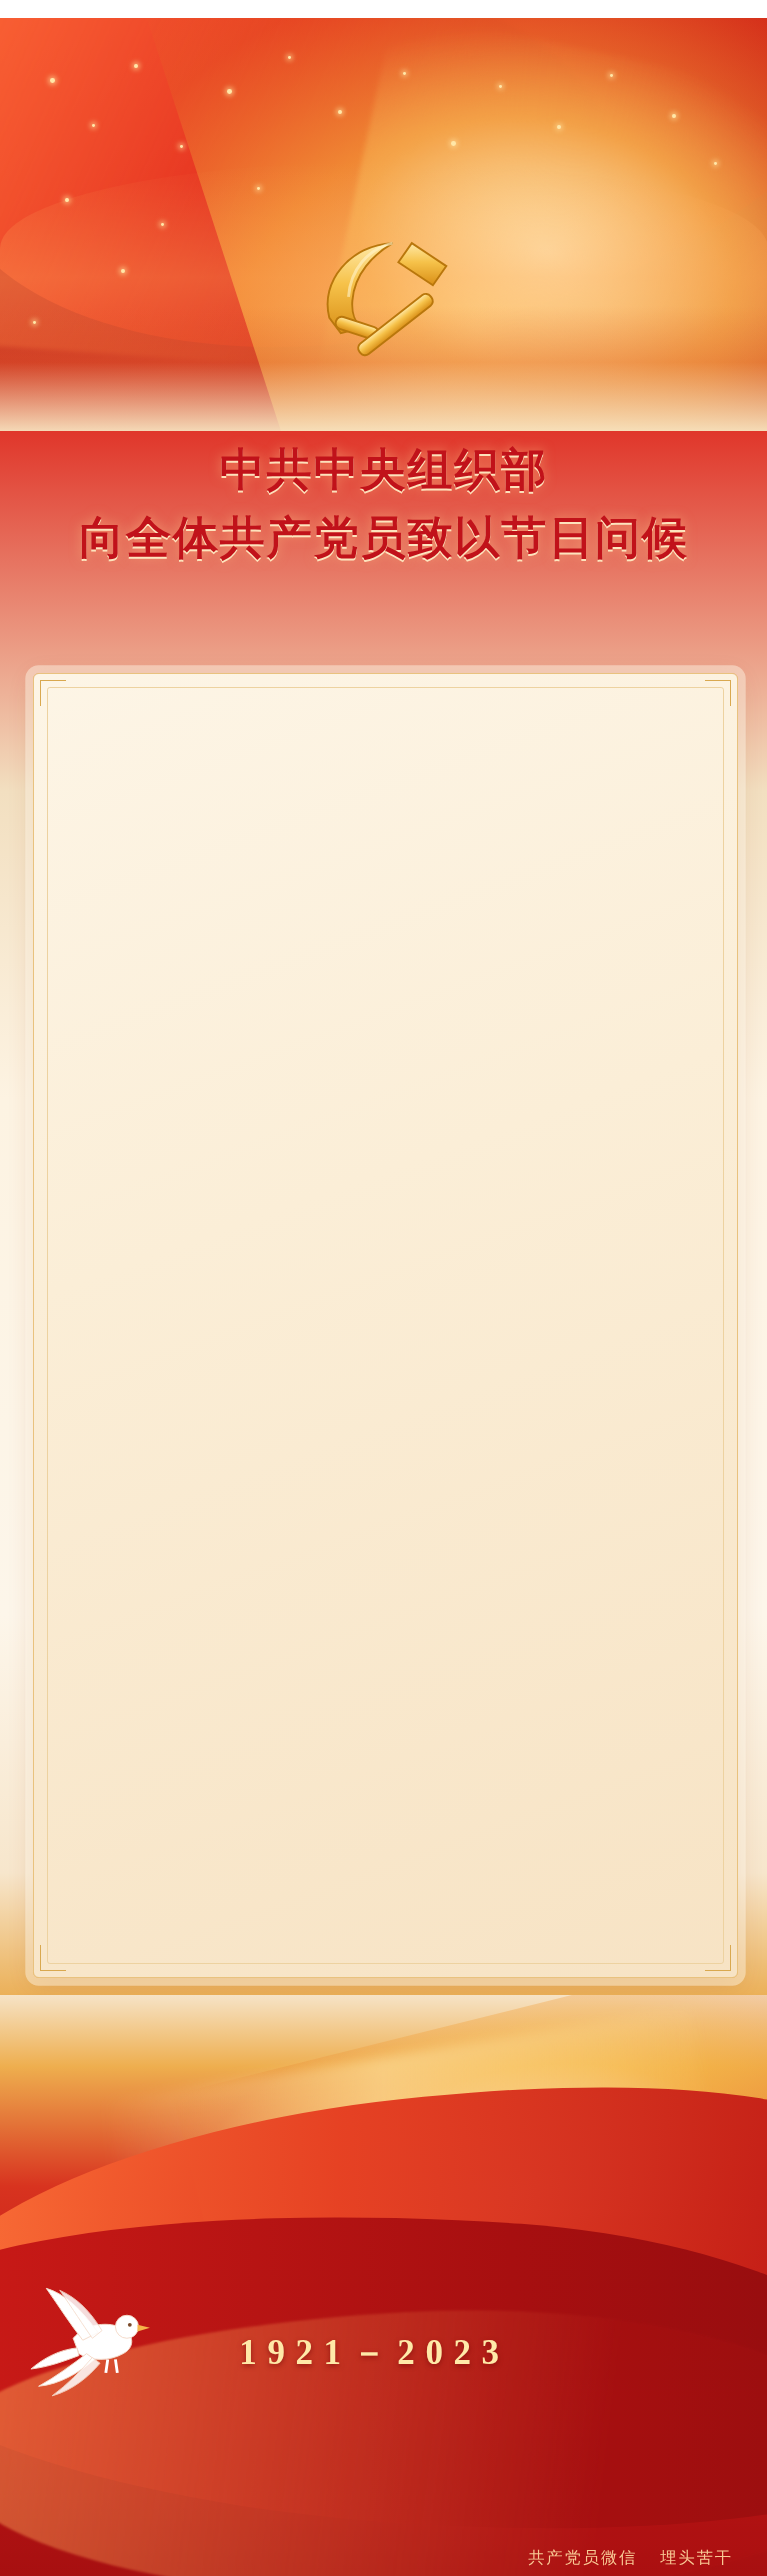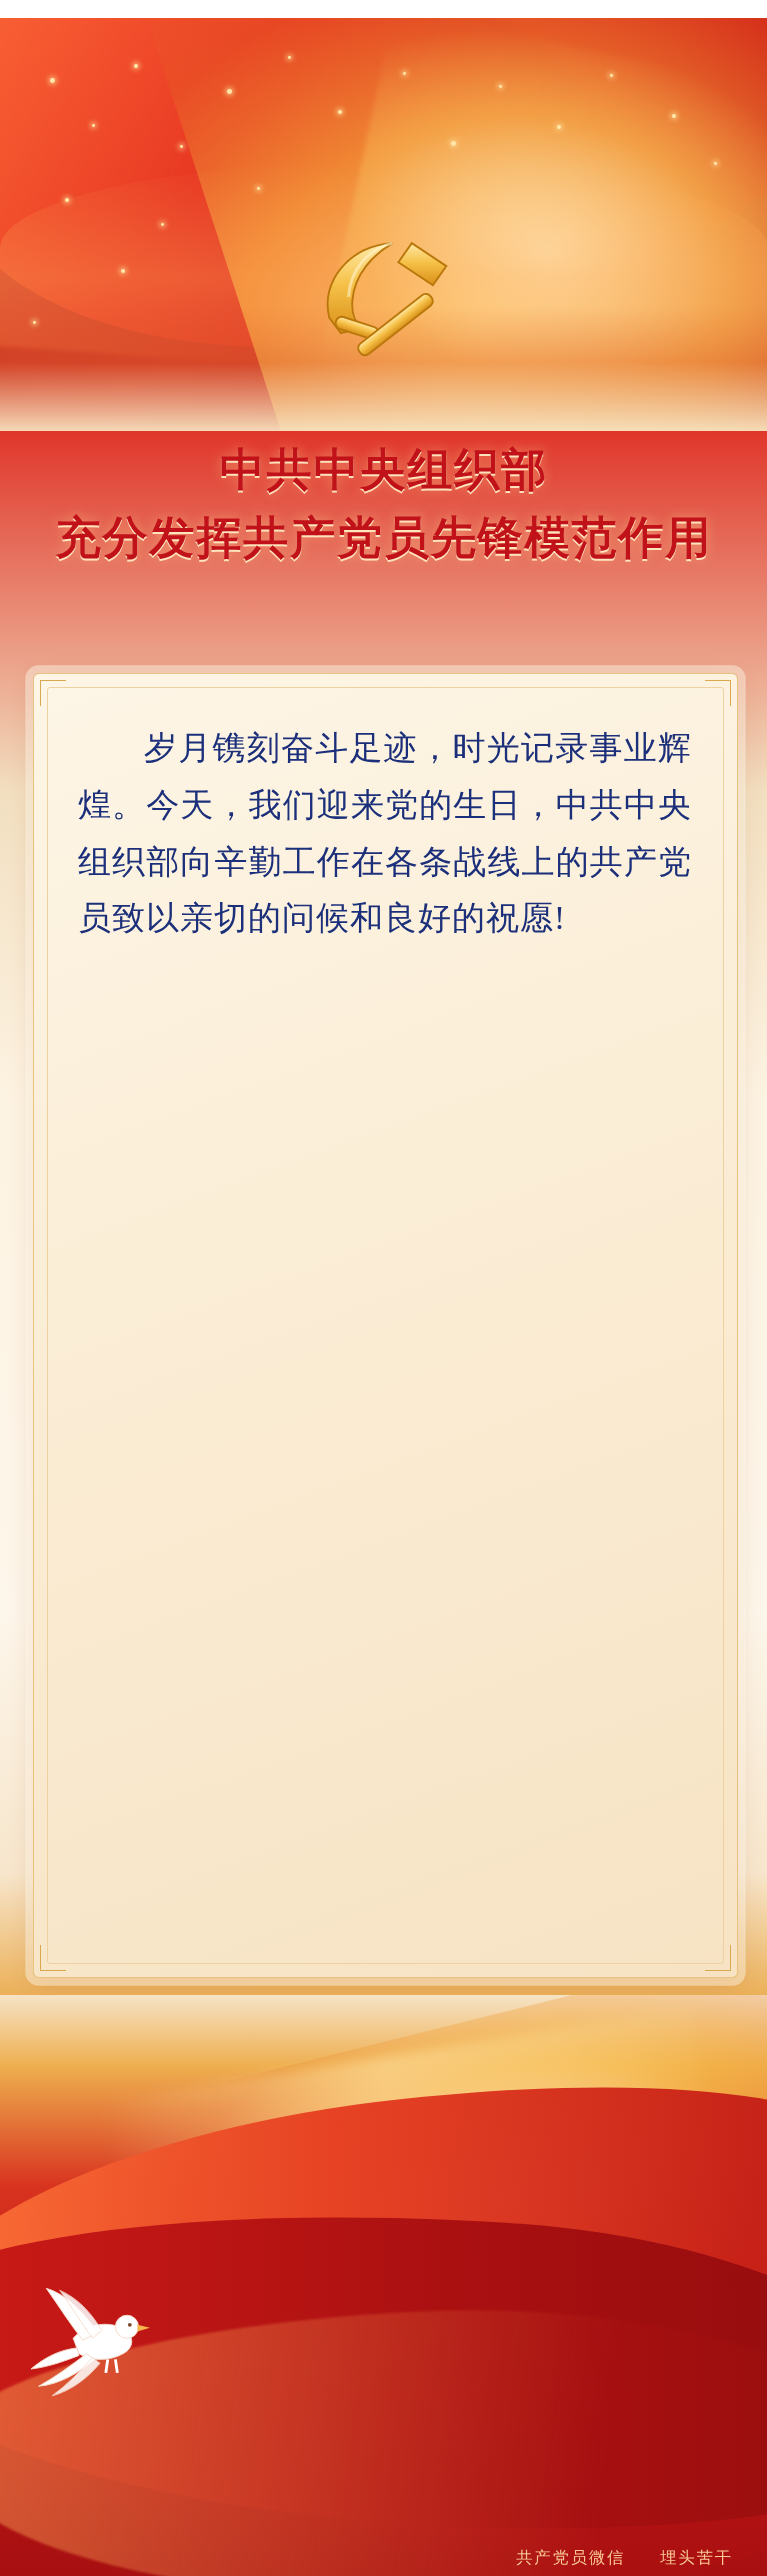--- a/index.html
+++ b/index.html
@@ -245,21 +245,21 @@
     font-size: 35px;
     letter-spacing: 10.6px;
     color: #ffe9a8;
     text-shadow: 0 1.9px 5.8px rgba(120,10,10,.65);
   }
   .footer-brand {
     position: absolute;
     right: 35px;
     bottom: 25px;
     display: flex;
-    gap: 35px;
+    gap: 23px;
     align-items: flex-start;
     font-family: "Liberation Serif", serif;
     font-size: 16.3px;
     color: #ffd9a0;
     letter-spacing: 1.9px;
     opacity: .92;
   }
 </style>
 </head>
 <body>
@@ -316,32 +316,31 @@
           <rect x="40" y="96" width="94" height="14" rx="6" transform="rotate(-38 87 103)" fill="url(#goldg)" stroke="#b9770c" stroke-width="2"></rect>
 
           <path d="M104 18 L 140 42 L 126 62 L 90 38 Z" fill="url(#goldg)" stroke="#b9770c" stroke-width="2"></path>
         </g>
       </svg>
     </div>
   </div>
 
   <div class="headline">
     <div class="line line1">中共中央组织部</div>
-    <div class="line line2">充分发挥共产党员先锋模范作用</div>
+    <div class="line line2">向全体共产党员致以节日问候</div>
   </div>
 
   <div class="card">
     <div class="card-inner"></div>
     <div class="card-corner cc-tl"></div>
     <div class="card-corner cc-tr"></div>
     <div class="card-corner cc-bl"></div>
     <div class="card-corner cc-br"></div>
 
     <div class="letter">
-      <p>岁月镌刻奋斗足迹，时光记录事业辉煌。今天，我们迎来党的生日，中共中央组织部向辛勤工作在各条战线上的共产党员致以亲切的问候和良好的祝愿!</p>
     </div>
   </div>
 
   <div class="bottom">
     <div class="bt-base"></div>
     <div class="bt-gold"></div>
     <div class="bt-shine"></div>
     <div class="bt-wave-a"></div>
     <div class="bt-wave-b"></div>
     <div class="bt-wave-c"></div>
@@ -363,20 +362,21 @@
           <path d="M68 88 C 56 102, 42 116, 26 128 C 48 122, 64 108, 76 94 Z" opacity=".85"></path>
 
           <path d="M52 78 C 34 80, 18 88, 4 100 C 22 98, 38 92, 54 86 Z"></path>
 
           <path d="M84 90 L 82 104 M92 90 L 94 104" stroke="#ffffff" stroke-width="3" fill="none"></path>
         </g>
         <circle cx="107" cy="54" r="2" fill="#7a4a2a"></circle>
       </svg>
     </div>
 
+    <div class="years">1921－2023</div>
 
     <div class="footer-brand">
       <span>共产党员微信</span>
       <span>埋头苦干</span>
     </div>
   </div>
 
 </div>
 
 

